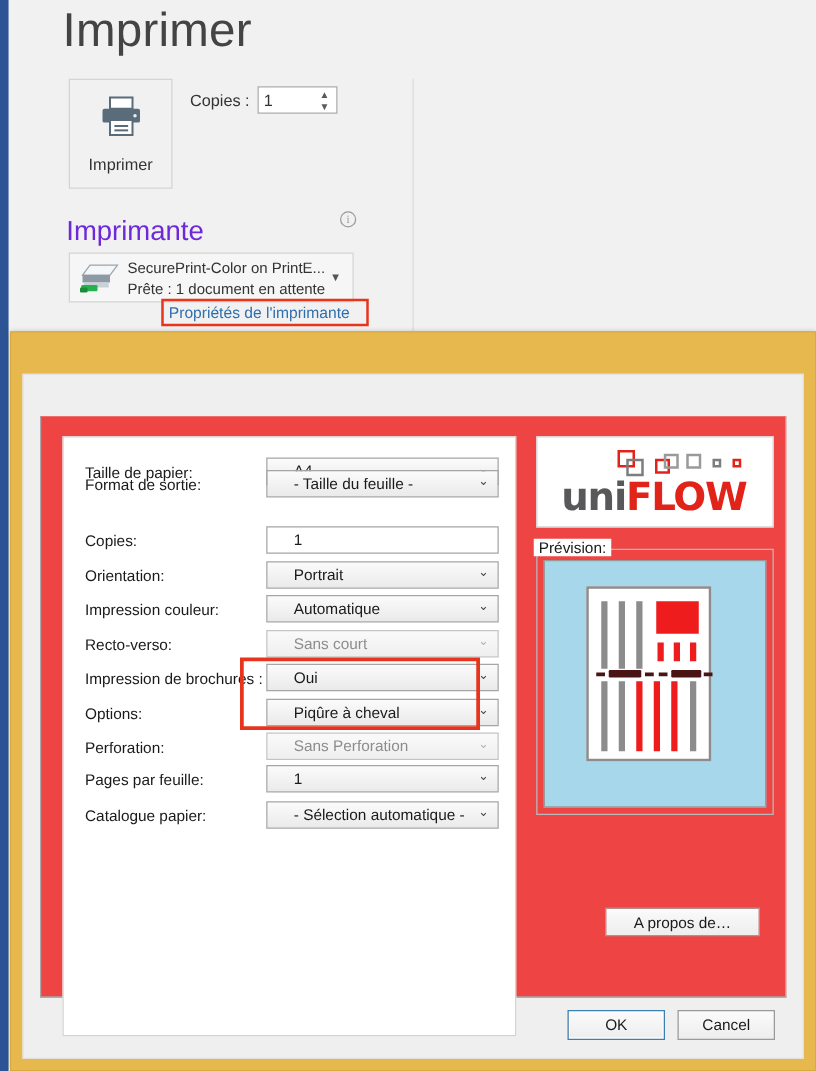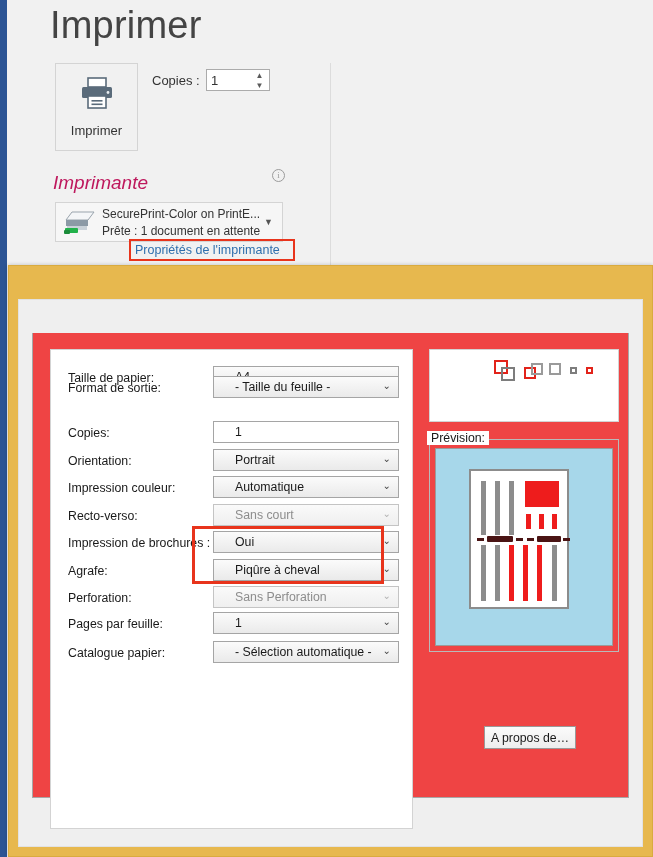--- a/index.html
+++ b/index.html
@@ -56,21 +56,21 @@
   }
   .spin {
     position:absolute; right:3px; top:2px; width:13px; height:18px;
     display:flex; flex-direction:column; justify-content:space-between; align-items:center;
     cursor:pointer;
   }
   .spin .ar { font-size:8px; line-height:8px; color:#5a5a5a; }
 
   .section-head {
     position:absolute; left:46px; top:172px;
-    font-size:19px; color:#be185d; font-weight:400;font-style:italic;
+    font-size:22px; color:#6d28d9; font-weight:400;
   }
   .info-ico {
     position:absolute; left:265px; top:169px; width:13px; height:13px;
     border:1px solid #9b9b9b; border-radius:50%;
     color:#9b9b9b; font-size:9px; text-align:center; line-height:11px;
     cursor:pointer; font-family:"Liberation Serif", serif;
   }
 
   .printer-box {
     position:absolute; left:48px; top:202px; width:228px; height:40px;
@@ -202,21 +202,21 @@
   }
   .pv-page {
     position:absolute; left:33px; top:20px; width:100px; height:140px;
     background:#fff; border:2px solid #8c8c8c;
   }
   .pv-bar { position:absolute; }
   .pv-dash { position:absolute; height:3px; }
   .pv-staple { position:absolute; height:6px; background:#4a1414; border-radius:1px; }
 
   .about-btn {
-    position:absolute; left:451px; top:393px; width:92px; height:23px;
+    position:absolute; left:451px; top:393px; width:124px; height:23px;
     border:1px solid #9a9a9a; background:linear-gradient(#fbfbfb,#ededed);
     font-size:12.3px; color:#1a1a1a;
     display:flex; align-items:center; justify-content:center;
     cursor:pointer;
   }
 
   
   .dlg-foot { position:absolute; left:0; right:0; bottom:0; height:48px; }
   .btn {
     position:absolute; top:10px; width:78px; height:24px;
@@ -336,21 +336,21 @@
             </div>
           </div>
           <div class="frow" style="top: 181px;">
             <div class="flabel">Impression de brochures :</div>
             <div class="fctl select">
               <span>Oui</span>
               <span class="chev">⌄</span>
             </div>
           </div>
           <div class="frow" style="top: 208.5px;">
-            <div class="flabel">Agrafe:</div>
+            <div class="flabel">Options:</div>
             <div class="fctl select">
               <span>Piqûre à cheval</span>
               <span class="chev">⌄</span>
             </div>
           </div>
           <div class="frow" style="top: 236px;">
             <div class="flabel">Perforation:</div>
             <div class="fctl select disabled">
               <span>Sans Perforation</span>
               <span class="chev">⌄</span>
@@ -378,20 +378,23 @@
         <div class="logo-wrap">
           <div class="logo-squares">
             <span class="sq" style="left:0px;  top:0px;  width:14px; height:14px; border-width:2.5px; border-color:#e2231a;"></span>
             <span class="sq" style="left:7px;  top:7px;  width:14px; height:14px; border-width:2.5px; border-color:#7d7d7d;"></span>
             <span class="sq" style="left:30px; top:7px;  width:12px; height:12px; border-width:2px;   border-color:#e2231a;"></span>
             <span class="sq" style="left:37px; top:3px;  width:12px; height:12px; border-width:2px;   border-color:#9a9a9a;"></span>
             <span class="sq" style="left:55px; top:3px;  width:12px; height:12px; border-width:2px;   border-color:#9a9a9a;"></span>
             <span class="sq" style="left:76px; top:7px;  width:7px;  height:7px;  border-width:2px;   border-color:#7d7d7d;"></span>
             <span class="sq" style="left:92px; top:7px;  width:7px;  height:7px;  border-width:2px;   border-color:#e2231a;"></span>
           </div>
+          <div class="logo-text">
+            <span class="logo-uni">uni</span><span class="logo-flow">FLOW</span>
+          </div>
         </div>
       </div>
 
       <div class="preview-grp">
         <span class="preview-legend">Prévision:</span>
         <div class="preview-canvas">
           <div class="pv-page">
 
             <div class="pv-bar" style="left:10px; top:10px; width:5px; height:54px; background:#8c8c8c;"></div>
             <div class="pv-bar" style="left:24px; top:10px; width:5px; height:54px; background:#8c8c8c;"></div>
@@ -416,14 +419,18 @@
             <div class="pv-bar" style="left:52px; top:74px; width:5px; height:56px; background:#ee1c1c;"></div>
             <div class="pv-bar" style="left:66px; top:74px; width:5px; height:56px; background:#ee1c1c;"></div>
             <div class="pv-bar" style="left:81px; top:74px; width:5px; height:56px; background:#8c8c8c;"></div>
           </div>
         </div>
       </div>
 
       <div class="about-btn">A propos de…</div>
     </div>
 
+    <div class="dlg-foot">
+      <div class="btn ok">OK</div>
+      <div class="btn cancel">Cancel</div>
+    </div>
   </div>
 </div>
 
 </body></html>

